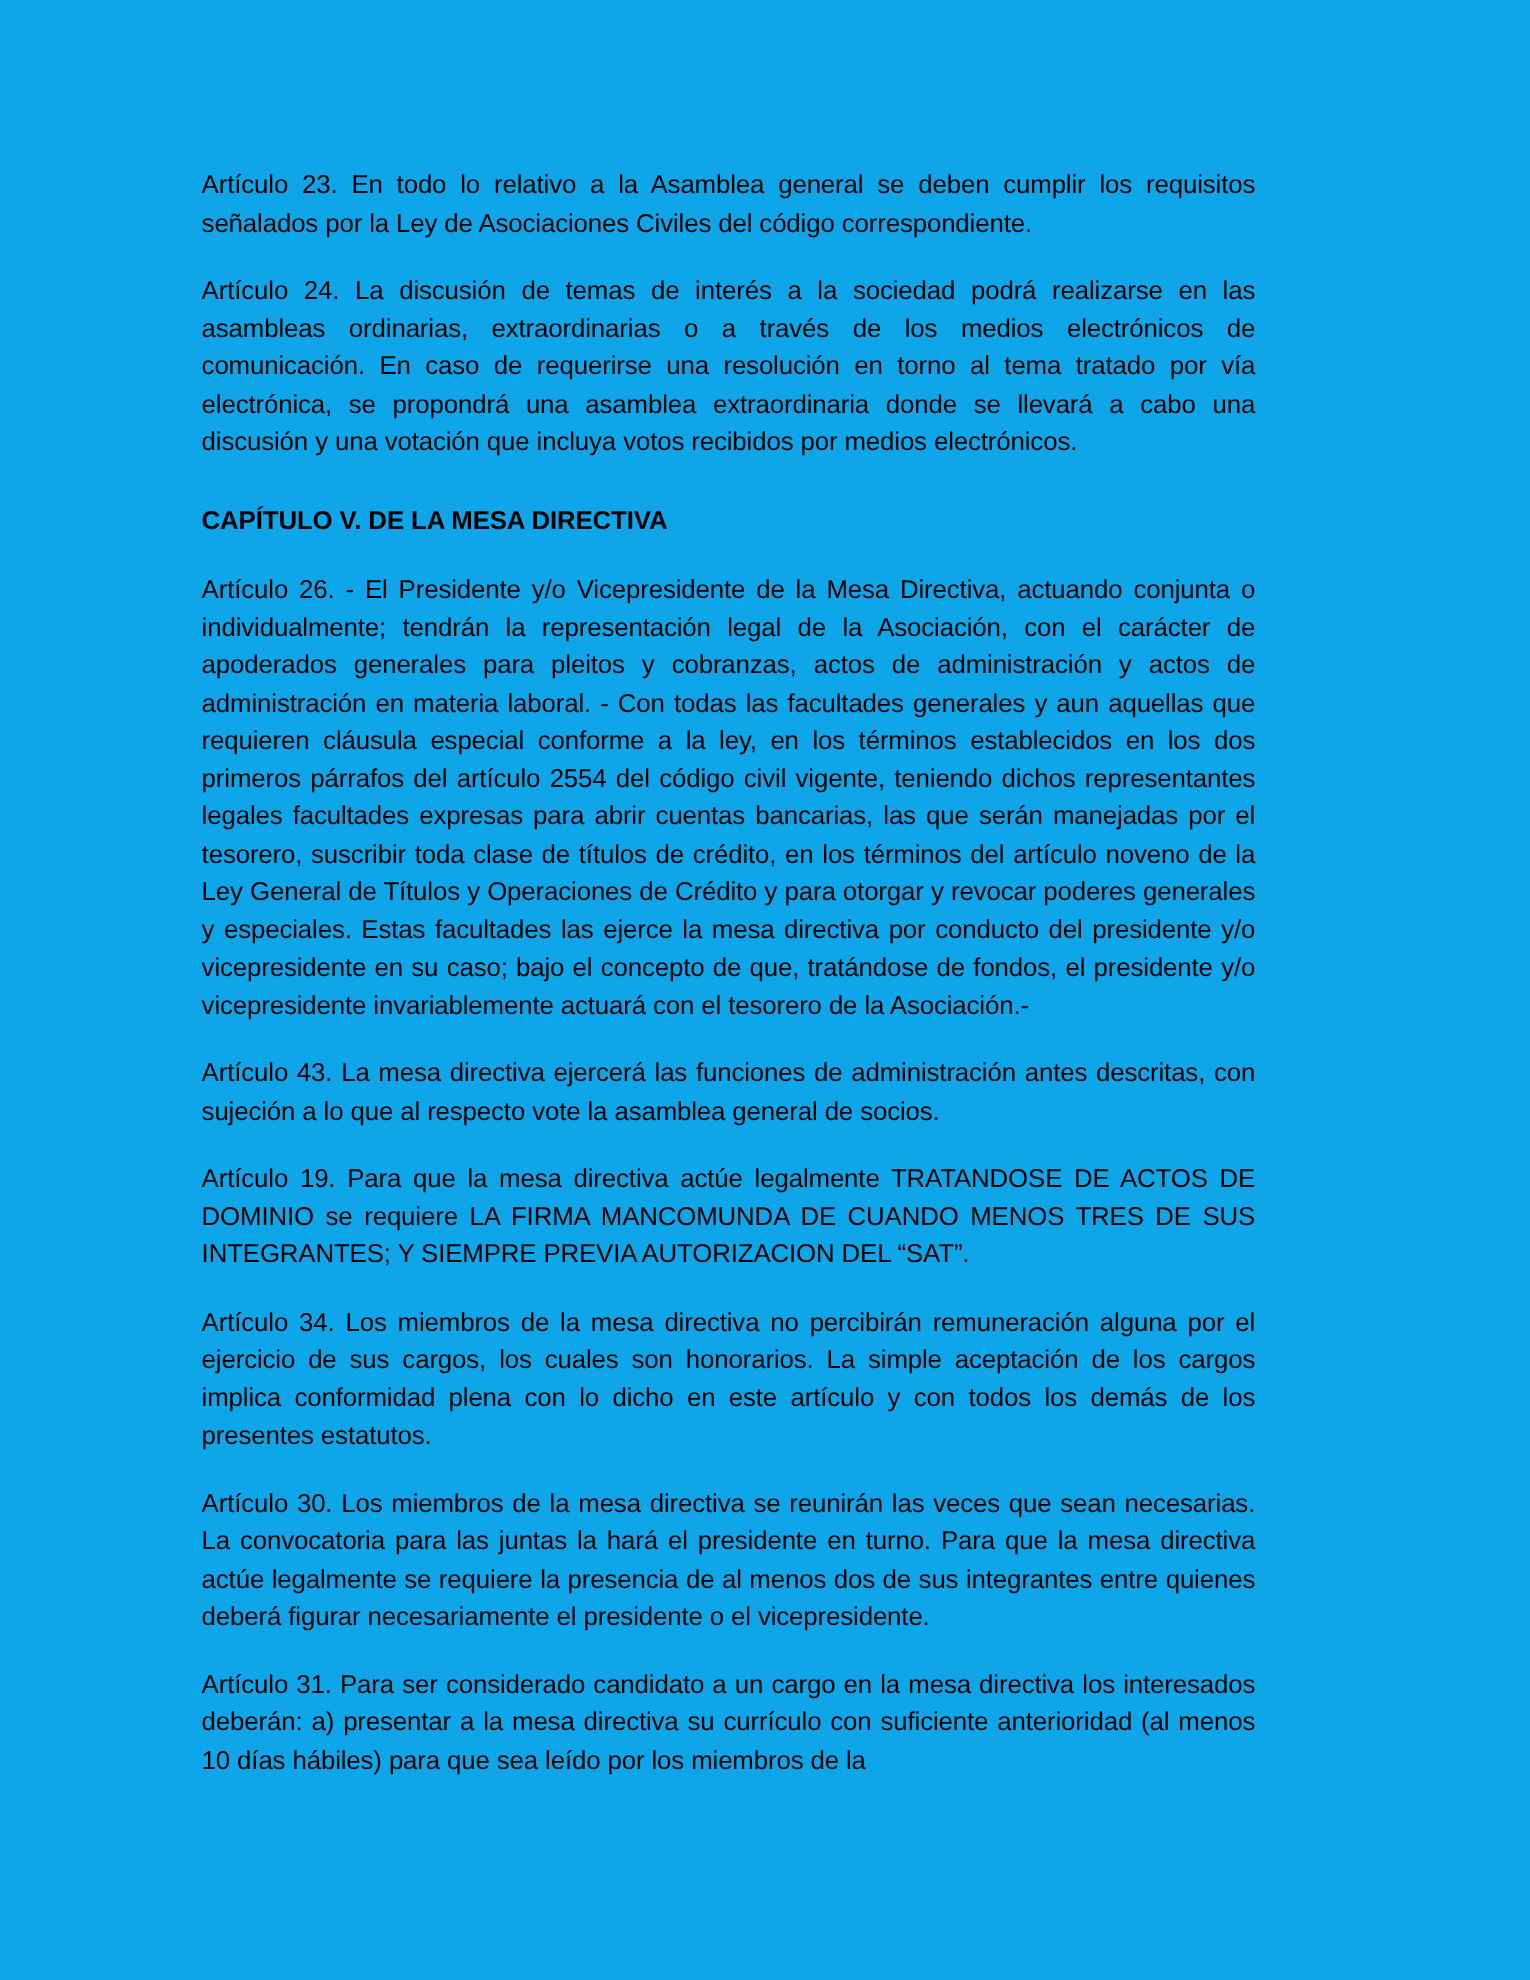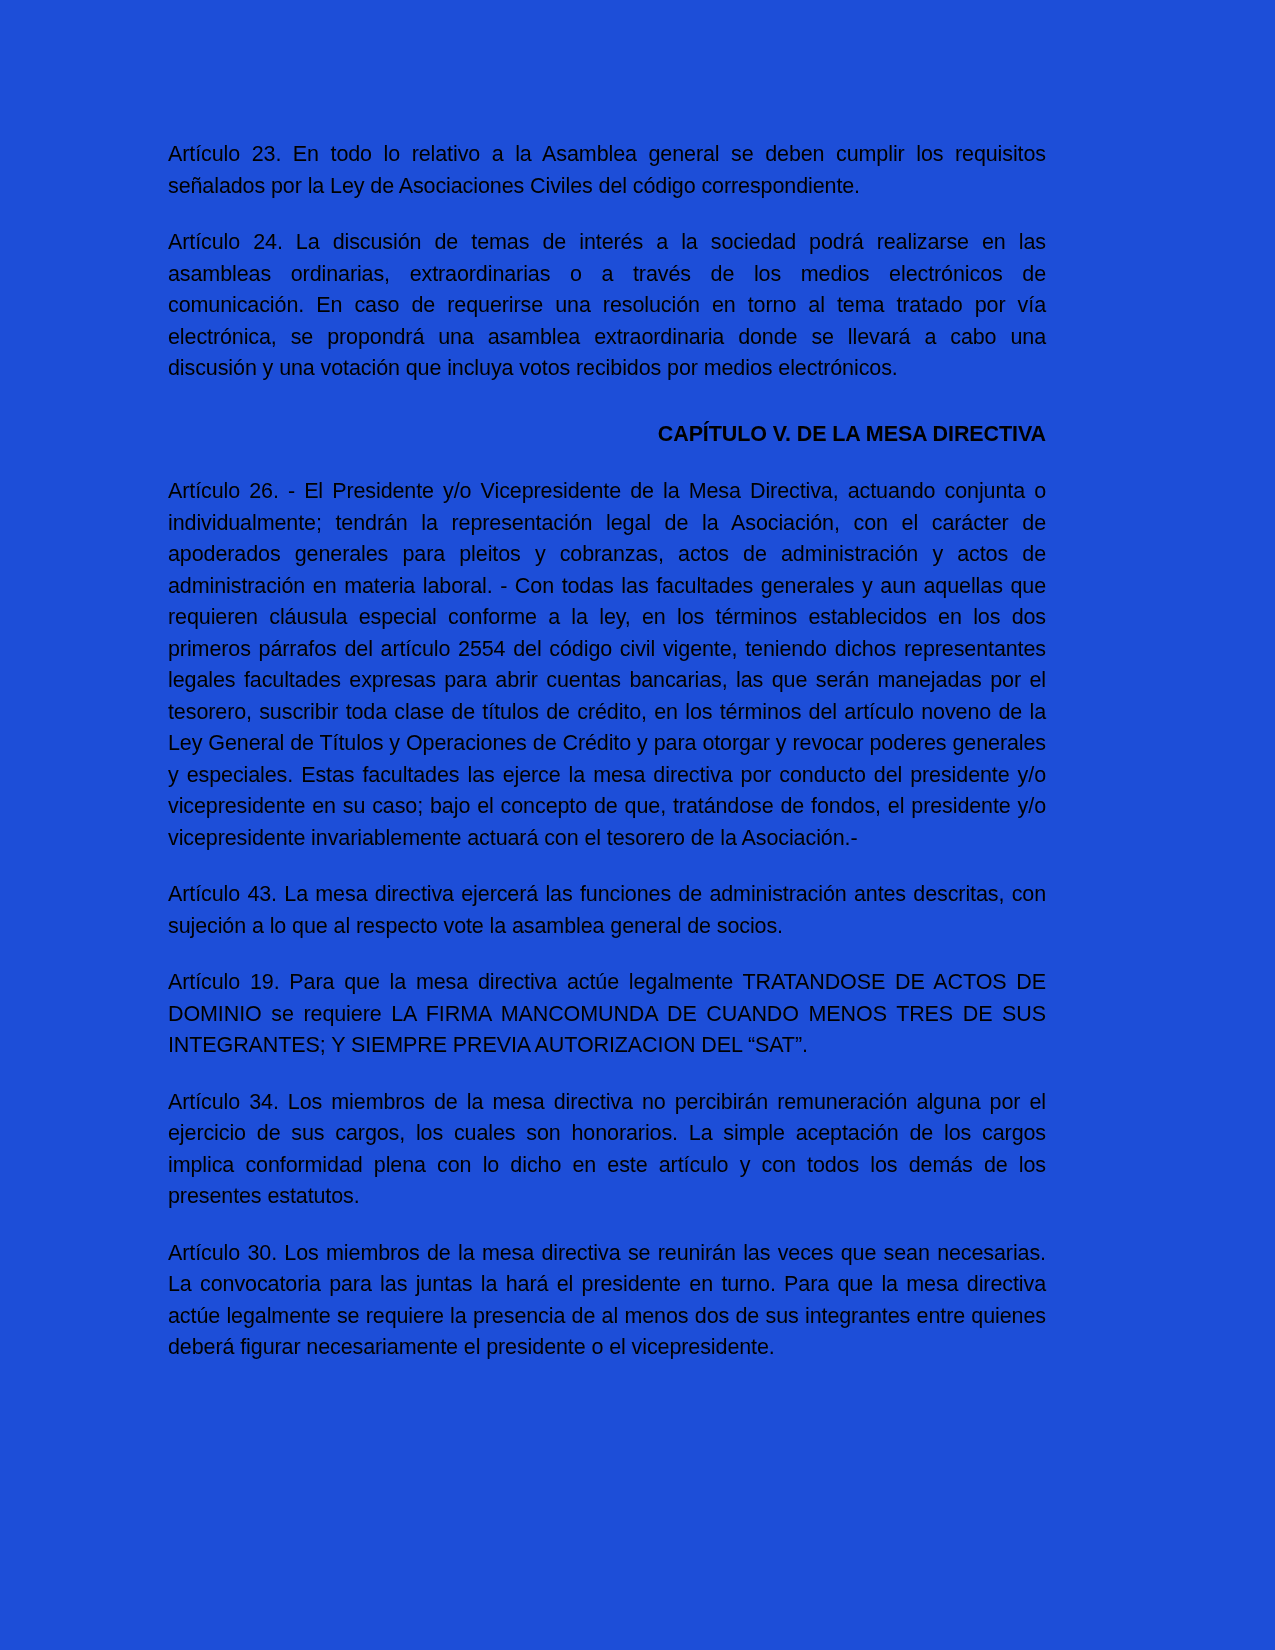--- a/index.html
+++ b/index.html
@@ -8,21 +8,21 @@
     background: #ffffff;
   }
   body {
     font-family: "Liberation Sans", sans-serif;
     color: #000000;
   }
   .page {
     position: relative;
     width: 1275px;
     height: 1650px;
-    background: #1d4ed8;
+    background: #0ea5e9;
     box-sizing: border-box;
     overflow: hidden;
   }
   .content {
     position: absolute;
     left: 168px;
     top: 139px;
     width: 878px;
   }
   .para {
@@ -33,21 +33,21 @@
     margin: 0 0 25px 0;
     letter-spacing: -0.1px;
     word-spacing: 0px;
     hyphens: none;
     -webkit-hyphens: none;
   }
   .heading {
     font-size: 21.5px;
     line-height: 31.5px;
     font-weight: bold;
-    text-align: right;
+    text-align: left;
     margin: 0 0 26px 0;
     letter-spacing: -0.1px;
   }
   .spacer-before-heading {
     margin-top: 34px;
   }
   
   .para.last {
     margin-bottom: 0;
   }
@@ -68,15 +68,16 @@
     <p class="para">Artículo 26. - El Presidente y/o Vicepresidente de la Mesa Directiva, actuando conjunta o individualmente; tendrán la representación legal de la Asociación, con el carácter de apoderados generales para pleitos y cobranzas, actos de administración y actos de administración en materia laboral. - Con todas las facultades generales y aun aquellas que requieren cláusula especial conforme a la ley, en los términos establecidos en los dos primeros párrafos del artículo 2554 del código civil vigente, teniendo dichos representantes legales facultades expresas para abrir cuentas bancarias, las que serán manejadas por el tesorero, suscribir toda clase de títulos de crédito, en los términos del artículo noveno de la Ley General de Títulos y Operaciones de Crédito y para otorgar y revocar poderes generales y especiales. Estas facultades las ejerce la mesa directiva por conducto del presidente y/o vicepresidente en su caso; bajo el concepto de que, tratándose de fondos, el presidente y/o vicepresidente invariablemente actuará con el tesorero de la Asociación.-</p>
 
     <p class="para">Artículo 43. La mesa directiva ejercerá las funciones de administración antes descritas, con sujeción a lo que al respecto vote la asamblea general de socios.</p>
 
     <p class="para">Artículo 19. Para que la mesa directiva actúe legalmente TRATANDOSE DE ACTOS DE DOMINIO se requiere LA FIRMA MANCOMUNDA DE CUANDO MENOS TRES DE SUS INTEGRANTES; Y SIEMPRE PREVIA AUTORIZACION DEL “SAT”.</p>
 
     <p class="para">Artículo 34. Los miembros de la mesa directiva no percibirán remuneración alguna por el ejercicio de sus cargos, los cuales son honorarios. La simple aceptación de los cargos implica conformidad plena con lo dicho en este artículo y con todos los demás de los presentes estatutos.</p>
 
     <p class="para">Artículo 30. Los miembros de la mesa directiva se reunirán las veces que sean necesarias. La convocatoria para las juntas la hará el presidente en turno. Para que la mesa directiva actúe legalmente se requiere la presencia de al menos dos de sus integrantes entre quienes deberá figurar necesariamente el presidente o el vicepresidente.</p>
 
+    <p class="para last">Artículo 31. Para ser considerado candidato a un cargo en la mesa directiva los interesados deberán: a) presentar a la mesa directiva su currículo con suficiente anterioridad (al menos 10 días hábiles) para que sea leído por los miembros de la</p>
 
   </div>
 </div>
 
 </body></html>

